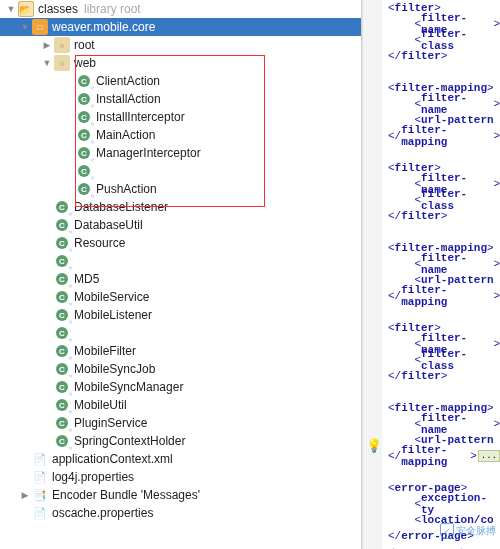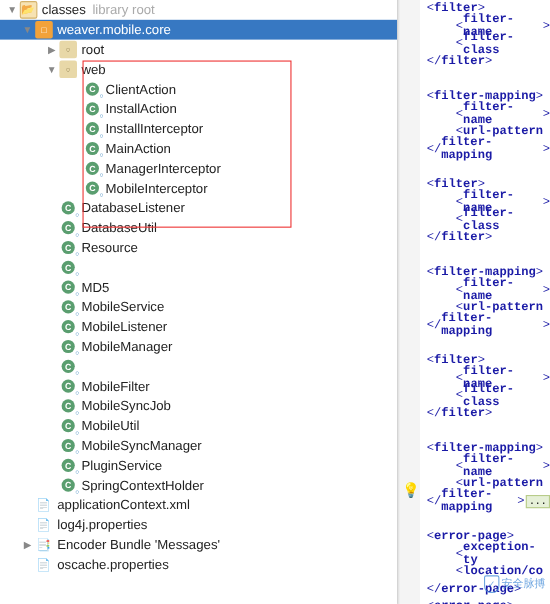--- a/index.html
+++ b/index.html
@@ -104,21 +104,26 @@
       <div class="tree-row">
         <span class="indent" style="width:62px"></span>
         <span class="twisty none"></span>
         <span class="icon cls"></span>
         <span class="label">ManagerInterceptor</span>
       </div>
       <div class="tree-row">
         <span class="indent" style="width:62px"></span>
         <span class="twisty none"></span>
         <span class="icon cls"></span>
-        <span class="label">MobileInterceptor</span>
+      </div>
+      <div class="tree-row">
+        <span class="indent" style="width:62px"></span>
+        <span class="twisty none"></span>
+        <span class="icon cls"></span>
+        <span class="label">PushAction</span>
       </div>
     </div>
   <div id="core-children">
       <div class="tree-row">
         <span class="indent" style="width:40px"></span>
         <span class="twisty none"></span>
         <span class="icon cls"></span>
         <span class="label">DatabaseListener</span>
       </div>
       <div class="tree-row">
@@ -153,50 +158,44 @@
       <div class="tree-row">
         <span class="indent" style="width:40px"></span>
         <span class="twisty none"></span>
         <span class="icon cls"></span>
         <span class="label">MobileListener</span>
       </div>
       <div class="tree-row">
         <span class="indent" style="width:40px"></span>
         <span class="twisty none"></span>
         <span class="icon cls"></span>
-        <span class="label">MobileManager</span>
-      </div>
-      <div class="tree-row">
-        <span class="indent" style="width:40px"></span>
-        <span class="twisty none"></span>
-        <span class="icon cls"></span>
       </div>
       <div class="tree-row">
         <span class="indent" style="width:40px"></span>
         <span class="twisty none"></span>
         <span class="icon cls"></span>
         <span class="label">MobileFilter</span>
       </div>
       <div class="tree-row">
         <span class="indent" style="width:40px"></span>
         <span class="twisty none"></span>
         <span class="icon cls"></span>
         <span class="label">MobileSyncJob</span>
       </div>
       <div class="tree-row">
         <span class="indent" style="width:40px"></span>
         <span class="twisty none"></span>
         <span class="icon cls"></span>
+        <span class="label">MobileSyncManager</span>
+      </div>
+      <div class="tree-row">
+        <span class="indent" style="width:40px"></span>
+        <span class="twisty none"></span>
+        <span class="icon cls"></span>
         <span class="label">MobileUtil</span>
-      </div>
-      <div class="tree-row">
-        <span class="indent" style="width:40px"></span>
-        <span class="twisty none"></span>
-        <span class="icon cls"></span>
-        <span class="label">MobileSyncManager</span>
       </div>
       <div class="tree-row">
         <span class="indent" style="width:40px"></span>
         <span class="twisty none"></span>
         <span class="icon cls"></span>
         <span class="label">PluginService</span>
       </div>
       <div class="tree-row">
         <span class="indent" style="width:40px"></span>
         <span class="twisty none"></span>

